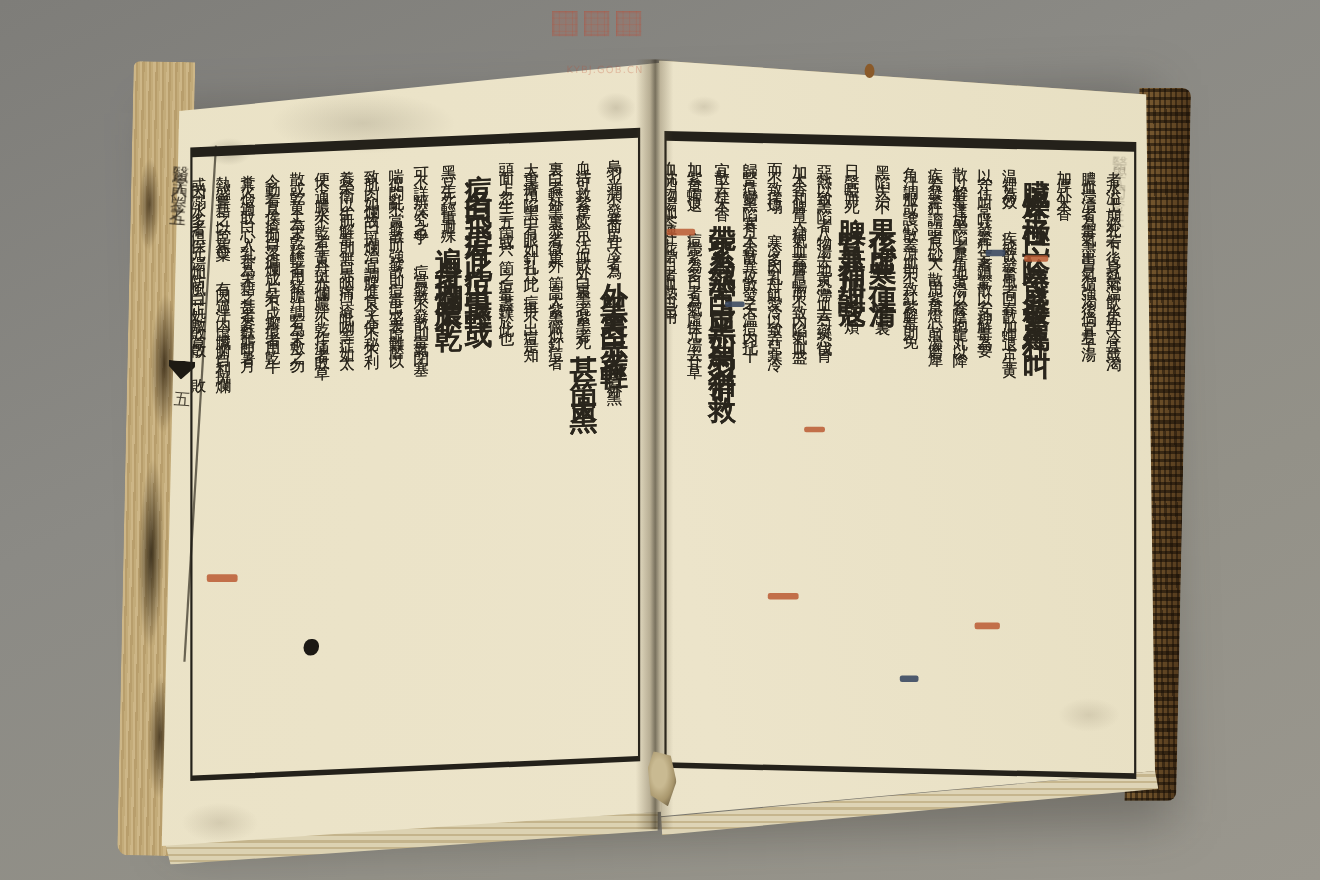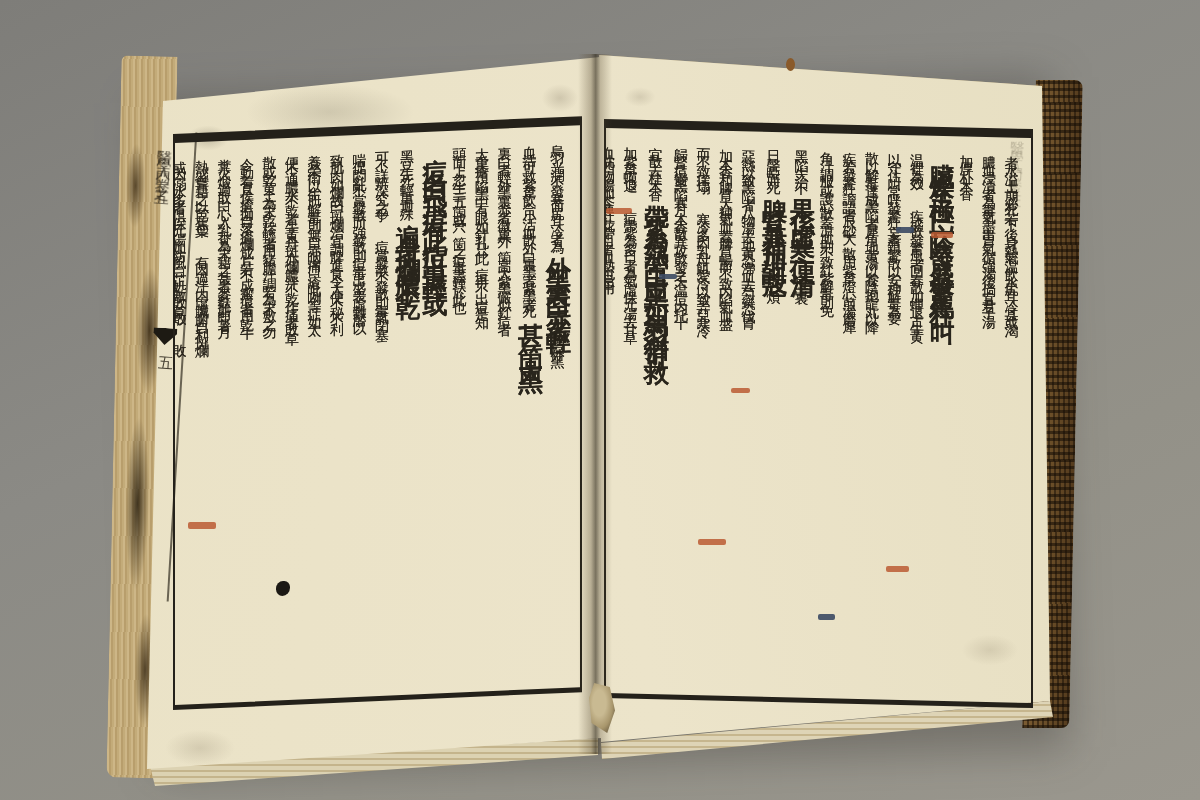--- a/index.html
+++ b/index.html
@@ -175,13 +175,21 @@
       <div class="mark red" style="left: 886px; top: 566px; width: 23px; height: 6px;"></div>
       <div class="mark red" style="left: 698px; top: 539px; width: 28px; height: 6px;"></div>
       <div class="mark red" style="left: 188px; top: 522px; width: 28px; height: 7px;"></div>
       <div class="mark blue" style="left: 896px; top: 227px; width: 18px; height: 6px;"></div>
       <div class="mark blue" style="left: 659px; top: 274px; width: 18px; height: 5px;"></div>
       <div class="mark blue" style="left: 818px; top: 614px; width: 17px; height: 6px;"></div>
       <div class="mark ink" style="left: 276px; top: 581px; width: 14px; height: 15px;"></div>
       <div class="mark fleck" style="left: 786px; top: 58px; width: 9px; height: 13px;"></div>
     </div>
 
+  <div id="watermark">
+    <div class="wm-blocks" id="wm-blocks">
+        <div class="wm-block"></div>
+        <div class="wm-block"></div>
+        <div class="wm-block"></div>
+      </div>
+    <div id="wm-text">KYBJ.GOB.CN</div>
+  </div>
 </div>
 
 </body></html>

